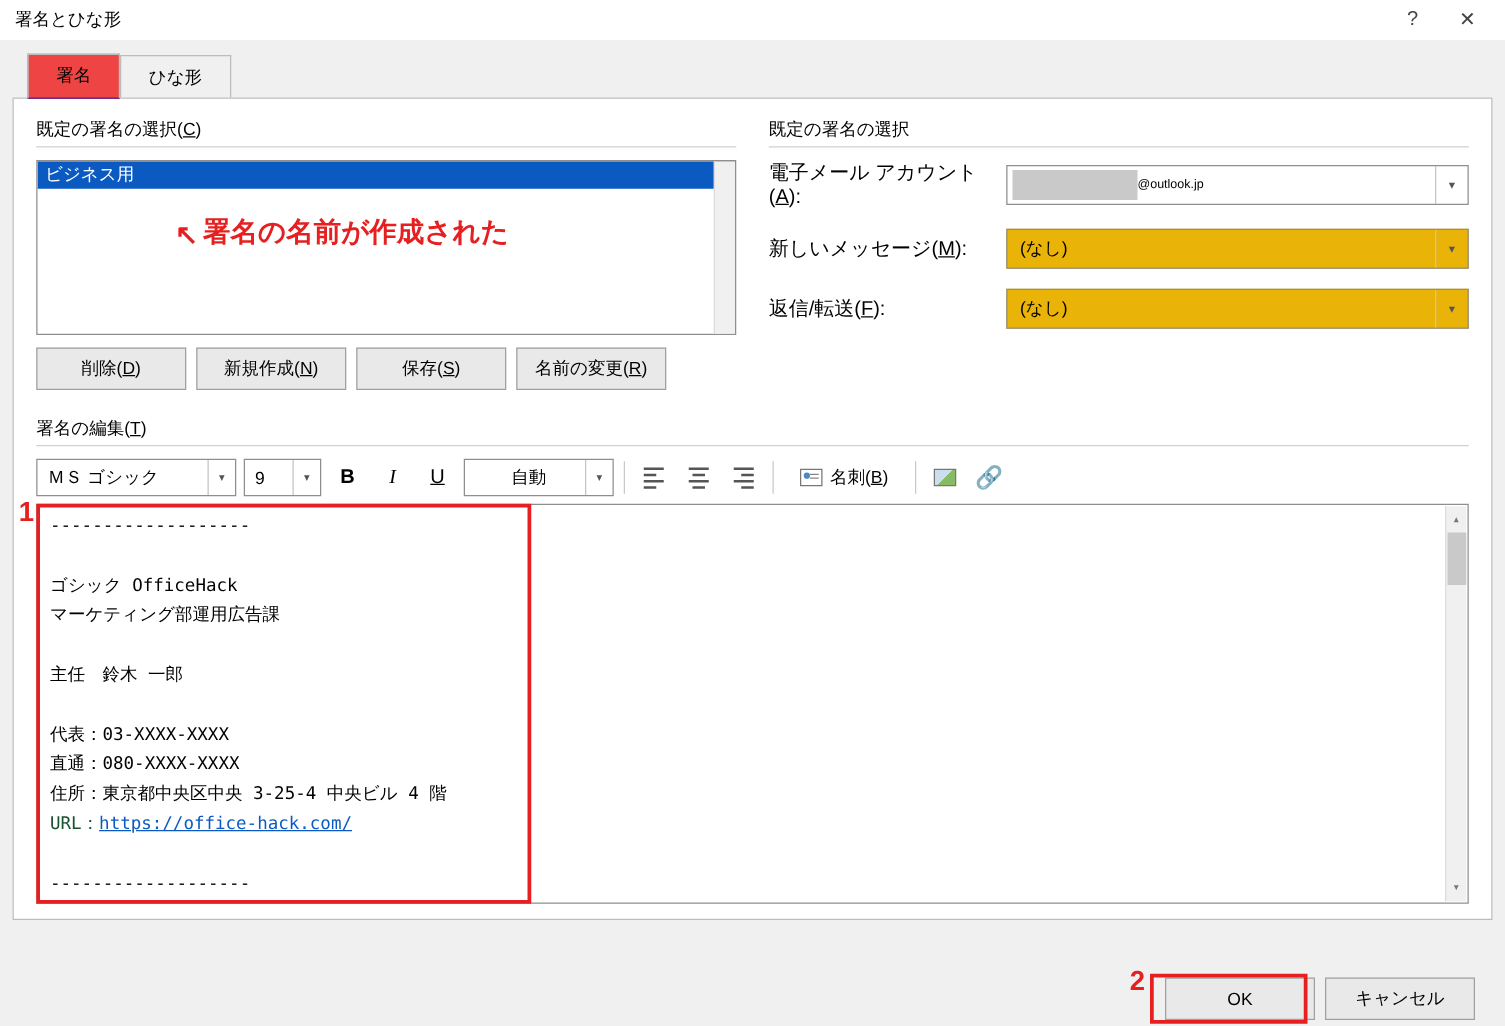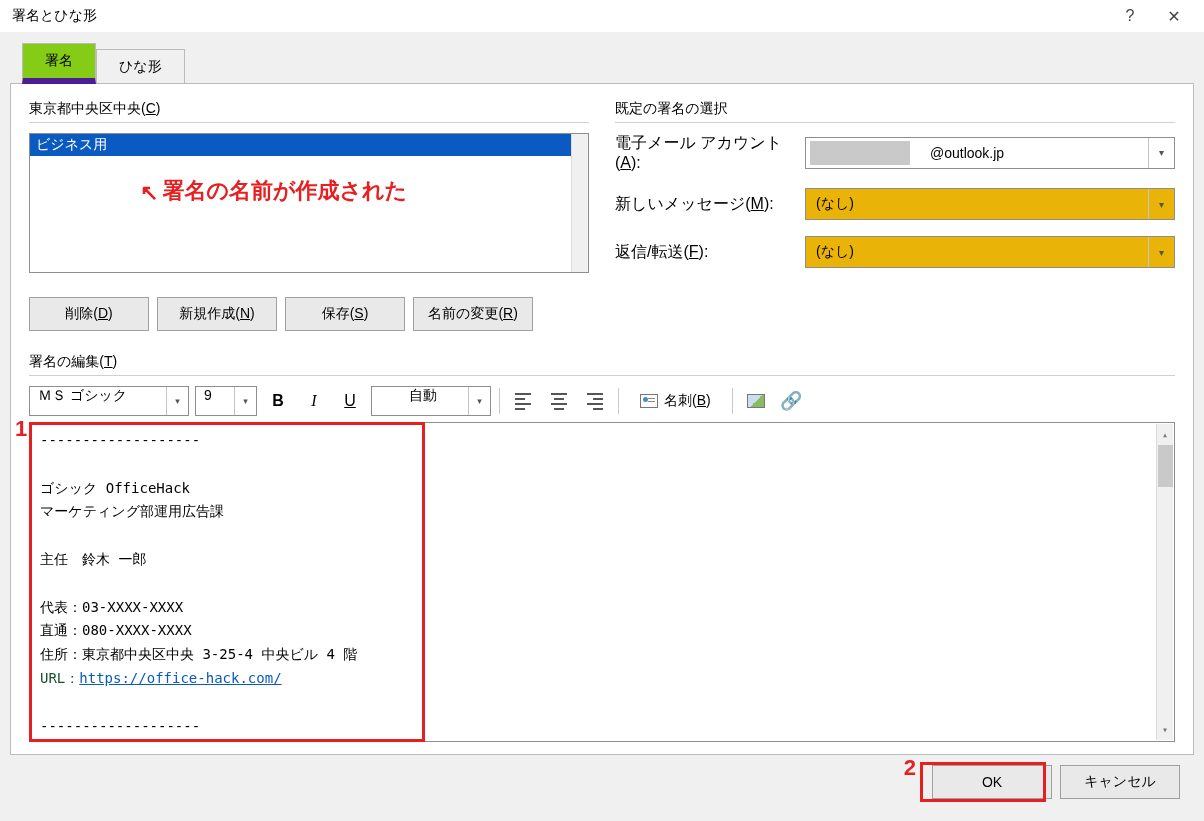--- a/index.html
+++ b/index.html
@@ -42,22 +42,22 @@
     padding: 8px 22px;
     border: 1px solid #bcbcbc;
     border-bottom: none;
     background: #f0f0f0;
     font-size: 14px;
     position: relative;
     top: 1px;
     cursor: pointer;
   }
   .tab.active {
-    background: #84cc16;
-    border-bottom: 6px solid #4c1d95;
+    background: #ef4444;
+    border-bottom: 1px solid #4c1d95;
     z-index: 2;
   }
   .panel {
     border: 1px solid #bcbcbc;
     background: #fff;
     padding: 16px 18px 12px 18px;
     position: relative;
   }
   .upper {
     display: flex;
@@ -105,21 +105,21 @@
     pointer-events: none;
   }
   .annotation .arrow {
     display:inline-block;
     margin-right:4px;
     transform: translateY(2px);
   }
   .btn-row {
     display: flex;
     gap: 8px;
-    margin-top: 24px;
+    margin-top: 10px;
   }
   .winbtn {
     min-width: 120px;
     height: 34px;
     padding: 0 14px;
     border: 1px solid #a0a0a0;
     background: #e9e9e9;
     font-size: 14px;
     display:flex; align-items:center; justify-content:center;
     cursor:pointer;
@@ -156,42 +156,42 @@
     align-items:center;
     border:1px solid #8e8e8e;
     background:#fff;
     position:relative;
   }
   .account-box .mask {
     width:100px; height:24px; margin-left:4px;
     background:#c9c9c9;
   }
   .account-box .domain {
-    margin-left:20px; font-size:14px;
+    margin-left:0; font-size:10px;
   }
   .account-box .caret {
     position:absolute; right:0; top:0; bottom:0; width:26px;
     border-left:1px solid #c4c4c4;
     display:flex; align-items:center; justify-content:center;
     font-size:10px; color:#555;
   }
   
   .edit-label { margin-top:22px; }
   .toolbar {
     display:flex;
     align-items:center;
     gap:6px;
     margin-top:8px;
     flex-wrap:nowrap;
   }
   .fontbox, .sizebox, .colorbox {
     height:30px;
     border:1px solid #8e8e8e;
     background:#fff;
-    display:flex; align-items:flex-start;
+    display:flex; align-items:center;
     position:relative;
     padding:0 24px 0 8px;
     font-size:14px;
   }
   .fontbox { width:160px; }
   .sizebox { width:62px; }
   .colorbox { width:120px; justify-content:center; }
   .dd-caret {
     position:absolute; right:0; top:0; bottom:0; width:22px;
     border-left:1px solid #c4c4c4;
@@ -260,20 +260,21 @@
     font-weight:900;
     font-size:22px;
     pointer-events:none;
   }
   
   .footer {
     display:flex;
     justify-content:flex-end;
     gap:8px;
     padding:10px 14px 6px 0;
+    margin-top:36px;
   }
   .footer-wrap { position:relative; }
 </style>
 </head>
 <body>
 
 <div class="titlebar">
   <div class="title">署名とひな形</div>
   <div class="tbtn">?</div>
   <div class="tbtn">✕</div>
@@ -284,21 +285,21 @@
     <div class="tab active">署名</div>
     <div class="tab">ひな形</div>
   </div>
 
   <div class="panel">
 
     <div class="upper">
 
       <div class="left-col">
         <div class="group-label">
-          <span>東京都中央区中央(</span><u>C</u><span>)</span>
+          <span>既定の署名の選択(</span><u>C</u><span>)</span>
         </div>
         <div class="divider-line"></div>
         <div class="sig-list">
           <div class="item selected">ビジネス用</div>
           <div class="annotation">
             <span class="arrow">↖</span><span>署名の名前が作成された</span>
           </div>
           <div class="scrollbar"></div>
         </div>
         <div class="btn-row">

